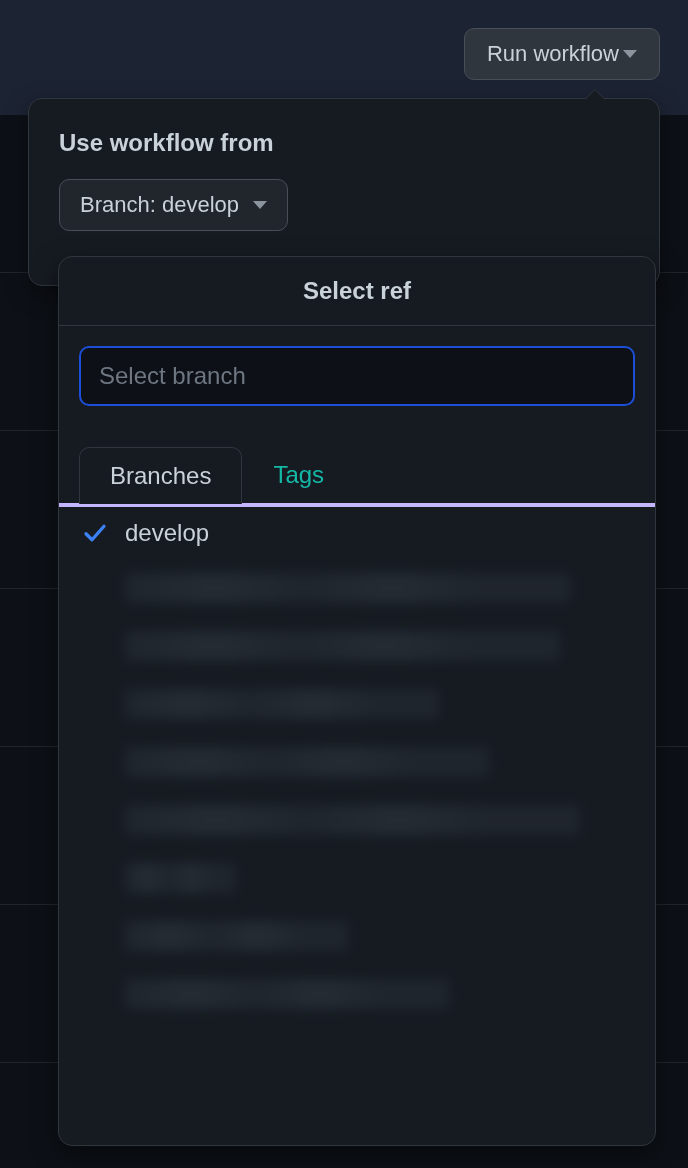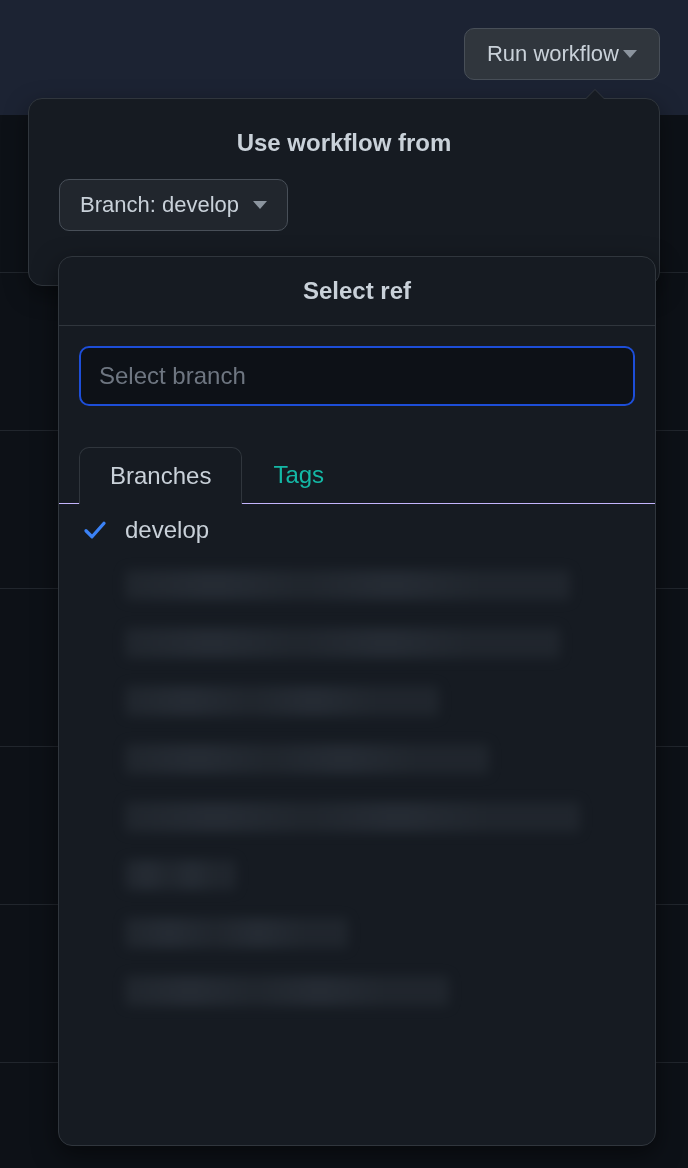--- a/index.html
+++ b/index.html
@@ -78,21 +78,20 @@
       left: -9px;
       border-left: 9px solid transparent;
       border-right: 9px solid transparent;
       border-bottom: 9px solid #161b22;
     }
     .panel-title {
       color: #c9d1d9;
       font-size: 24px;
       font-weight: 600;
       margin-bottom: 22px;
-      text-align: center;
     }
     .branch-selector-btn {
       background: #21262d;
       border: 1px solid #484f58;
       border-radius: 10px;
       padding: 12px 20px;
       color: #c9d1d9;
       font-size: 22px;
       font-weight: 500;
       display: inline-flex;
@@ -138,21 +137,21 @@
       font-size: 24px;
       outline: none;
     }
     .ref-search::placeholder {
       color: #6e7681;
     }
     .tabs {
       display: flex;
       padding: 20px 20px 0 20px;
       gap: 0;
-      border-bottom: 1px solid #c4b5fd;
+      border-bottom: 4px solid #c4b5fd;
     }
     .tab {
       padding: 14px 30px;
       color: #14b8a6;
       font-size: 24px;
       font-weight: 500;
       cursor: pointer;
       border: 1px solid transparent;
       border-bottom: none;
       border-top-left-radius: 10px;

